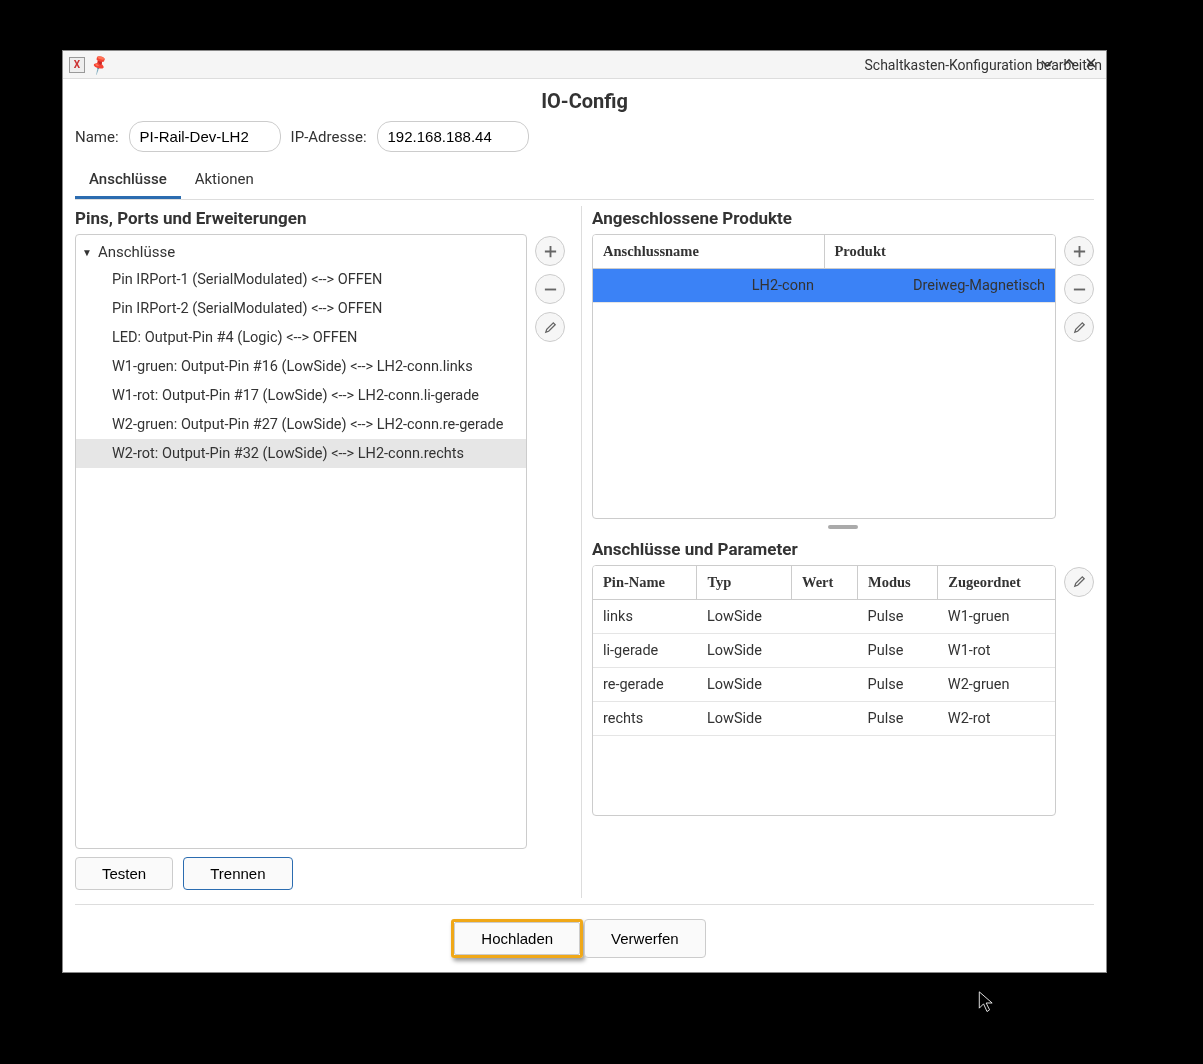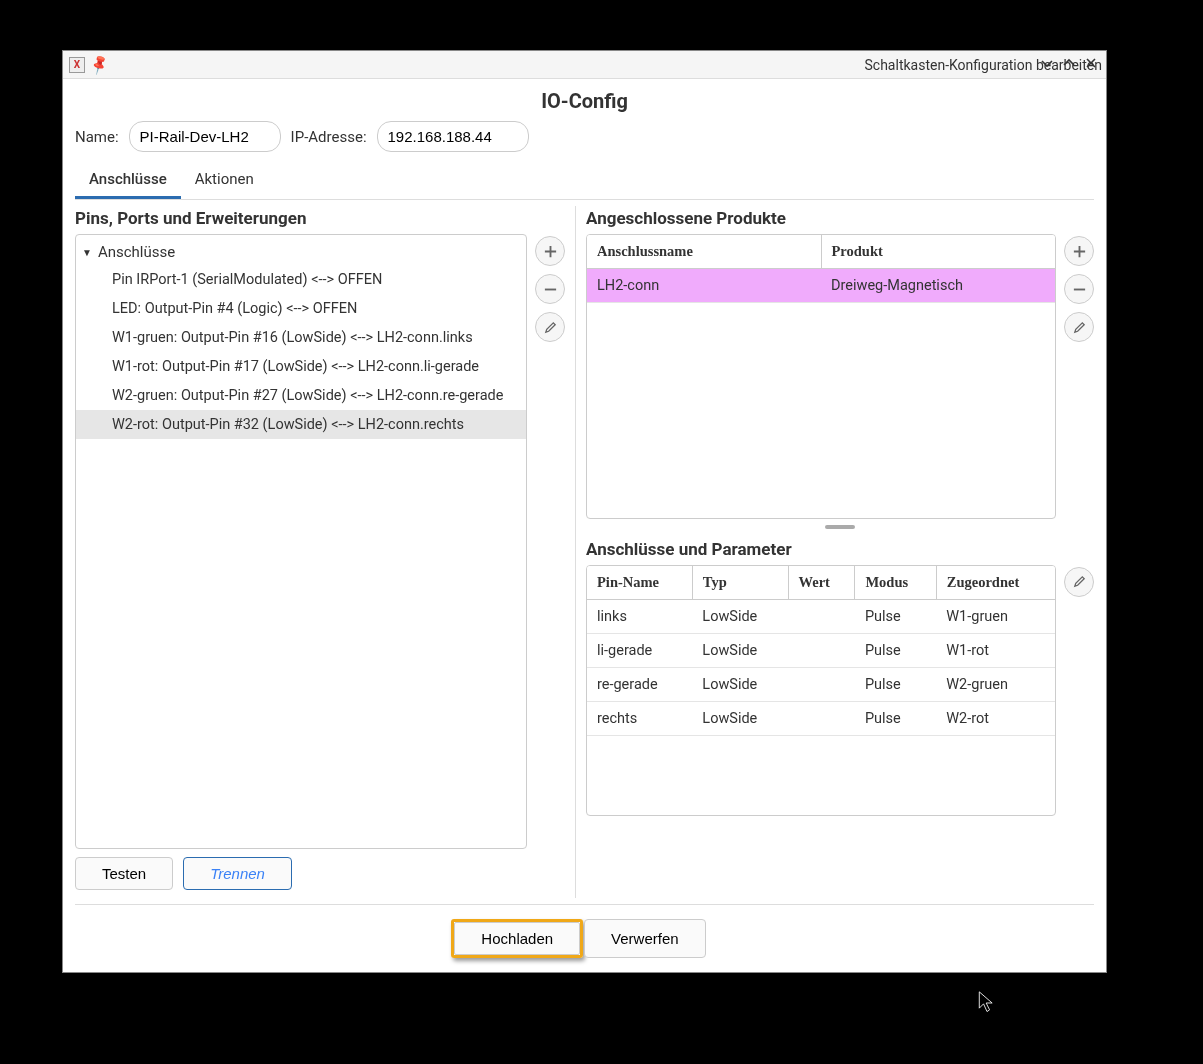--- a/index.html
+++ b/index.html
@@ -93,21 +93,21 @@
     font-size:15px;
     cursor:pointer;
   }
   .tab.active {
     border-bottom:3px solid #2b6cb0;
     font-weight:500;
   }
   .main-area {
     flex:1;
     display:flex;
-    gap:10px;
+    gap:16px;
     overflow:hidden;
     min-height:0;
   }
   .left-pane {
     width:490px;
     display:flex;
     flex-direction:column;
   }
   .right-pane {
     flex:1;
@@ -173,22 +173,21 @@
   .btn {
     border:1px solid #ccc;
     border-radius:4px;
     background:#fafafa;
     padding:7px 26px;
     font-size:15px;
     cursor:pointer;
   }
   .btn.outlined {
     border:1.5px solid #2b6cb0;
-    color:#3b82f6;
-    font-style:italic;
+    color:#000000;
   }
   .products-section { display:flex; flex-direction:column; }
   .table-wrapper { display:flex; gap:8px; }
   .table-box {
     flex:1;
     border:1px solid #ccc;
     border-radius:4px;
     overflow:hidden;
   }
   table { width:100%; border-collapse:collapse; font-size:14.5px;}
@@ -199,21 +198,21 @@
     background:#fff;
     border-bottom:1px solid #ccc;
     border-right:1px solid #ccc;
     font-family:Liberation Serif, serif;
   }
   thead th:last-child { border-right:none;}
   tbody td {
     padding:8px 10px;
     border-bottom:1px solid #e5e5e5;
   }
-  .products-table tbody tr.sel td { background:#f0abfc;}
+  .products-table tbody tr.sel td { background:#3b82f6;text-align:right;}
   .products-filler { height:215px;}
   .splitter {
     height:6px;
     margin:6px 0;
     position:relative;
   }
   .splitter::before{
     content:"";
     position:absolute;
     left:50%;
@@ -296,20 +295,21 @@
 
       <div class="left-pane">
         <div class="panel-heading">Pins, Ports und Erweiterungen</div>
         <div class="tree-wrapper">
           <div class="tree-box">
             <div class="tree-root">
               <span class="tri">▼</span>
               <span>Anschlüsse</span>
             </div>
             <div class="tree-item">Pin IRPort-1 (SerialModulated) &lt;--&gt; OFFEN</div>
+            <div class="tree-item">Pin IRPort-2 (SerialModulated) &lt;--&gt; OFFEN</div>
             <div class="tree-item">LED: Output-Pin #4 (Logic) &lt;--&gt; OFFEN</div>
             <div class="tree-item">W1-gruen: Output-Pin #16 (LowSide) &lt;--&gt; LH2-conn.links</div>
             <div class="tree-item">W1-rot: Output-Pin #17 (LowSide) &lt;--&gt; LH2-conn.li-gerade</div>
             <div class="tree-item">W2-gruen: Output-Pin #27 (LowSide) &lt;--&gt; LH2-conn.re-gerade</div>
             <div class="tree-item selected">W2-rot: Output-Pin #32 (LowSide) &lt;--&gt; LH2-conn.rechts</div>
           </div>
           <div class="side-buttons">
             <div class="circle-btn">
               <svg viewBox="0 0 16 16">
                   <path d="M8 2v12M2 8h12" stroke="#666" stroke-width="2"></path>

